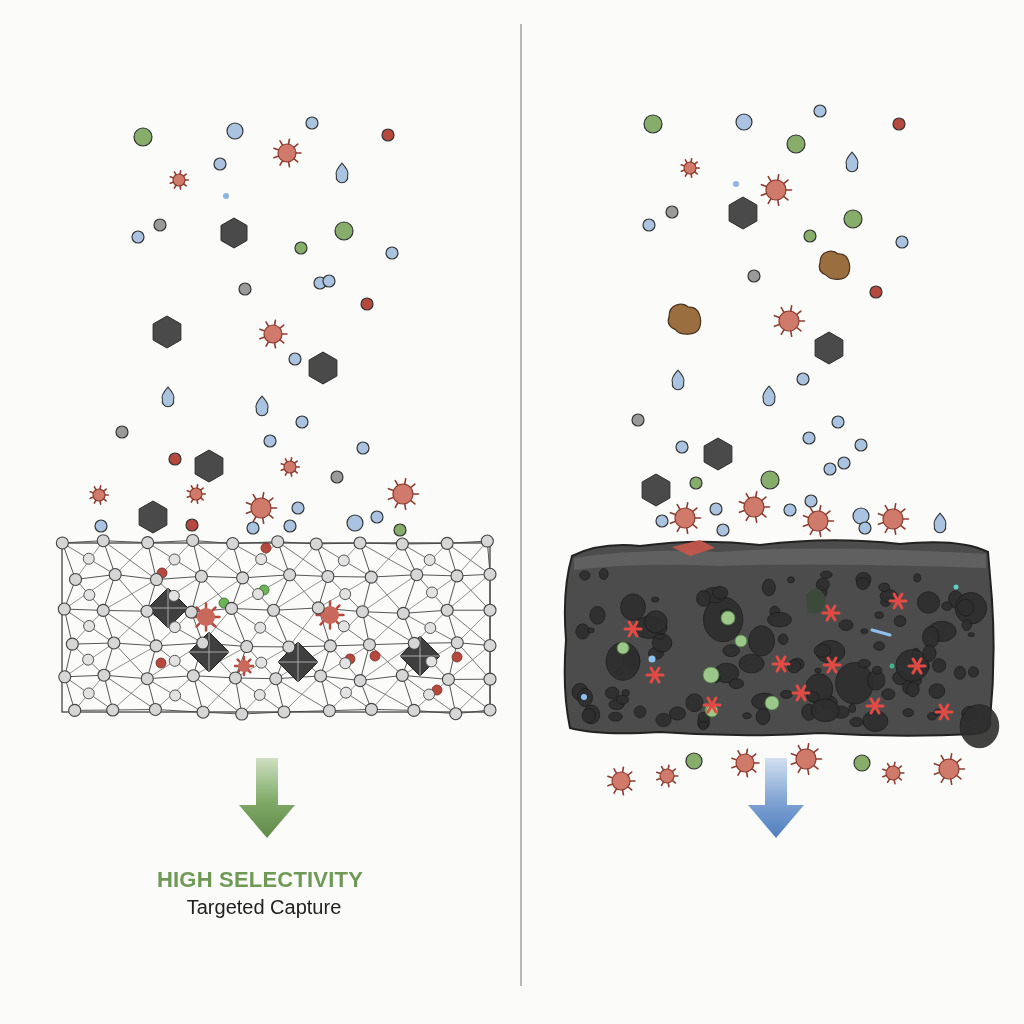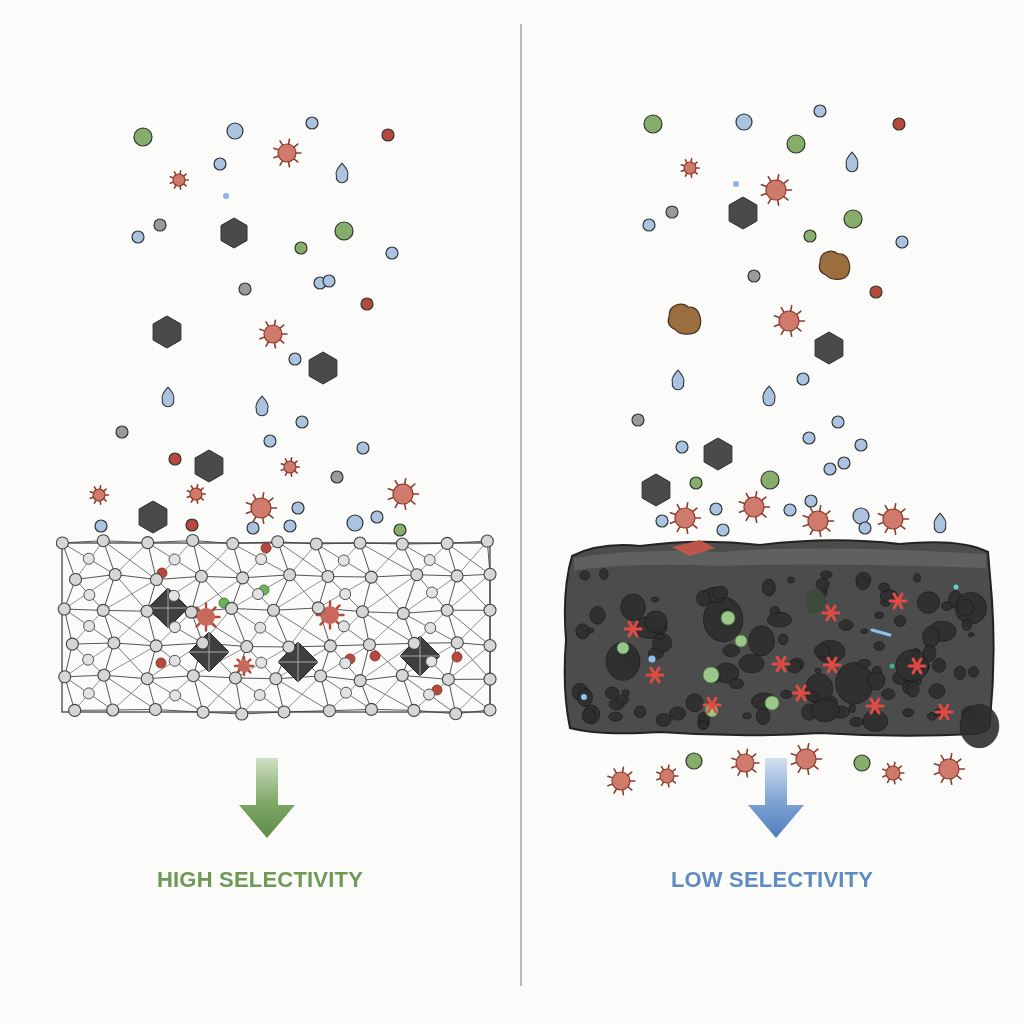--- a/index.html
+++ b/index.html
@@ -1083,14 +1083,14 @@
       <polygon points="256,758 278,758 278,805 295,805 267,838 239,805 256,805" fill="url(#gArrow)"></polygon>
     </g>
     <g>
       <polygon points="765,758 787,758 787,805 804,805 776,838 748,805 765,805" fill="url(#bArrow)"></polygon>
     </g>
   </svg>
 
   <div class="divider"></div>
 
   <div class="title" id="lt" style="left: 60px; top: 867px; color: rgb(110, 154, 85);">HIGH SELECTIVITY</div>
-  <div class="title" id="rt" style="left: 572px; top: 867px; color: rgb(95, 140, 192);">LOW SELECTIVITY</div>
+  <div class="subtitle" style="left:64px; top:896px;">Targeted Capture</div>
 </div>
 
 </body></html>

